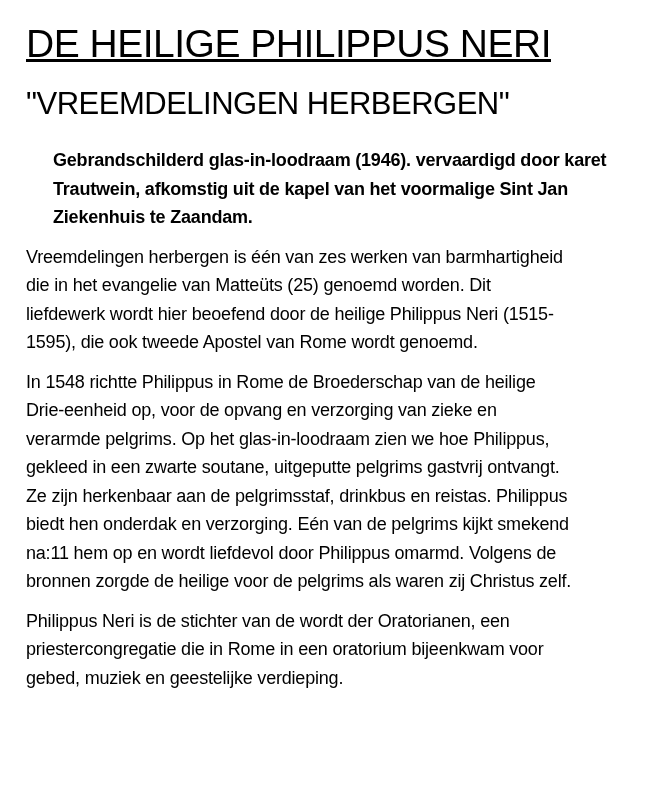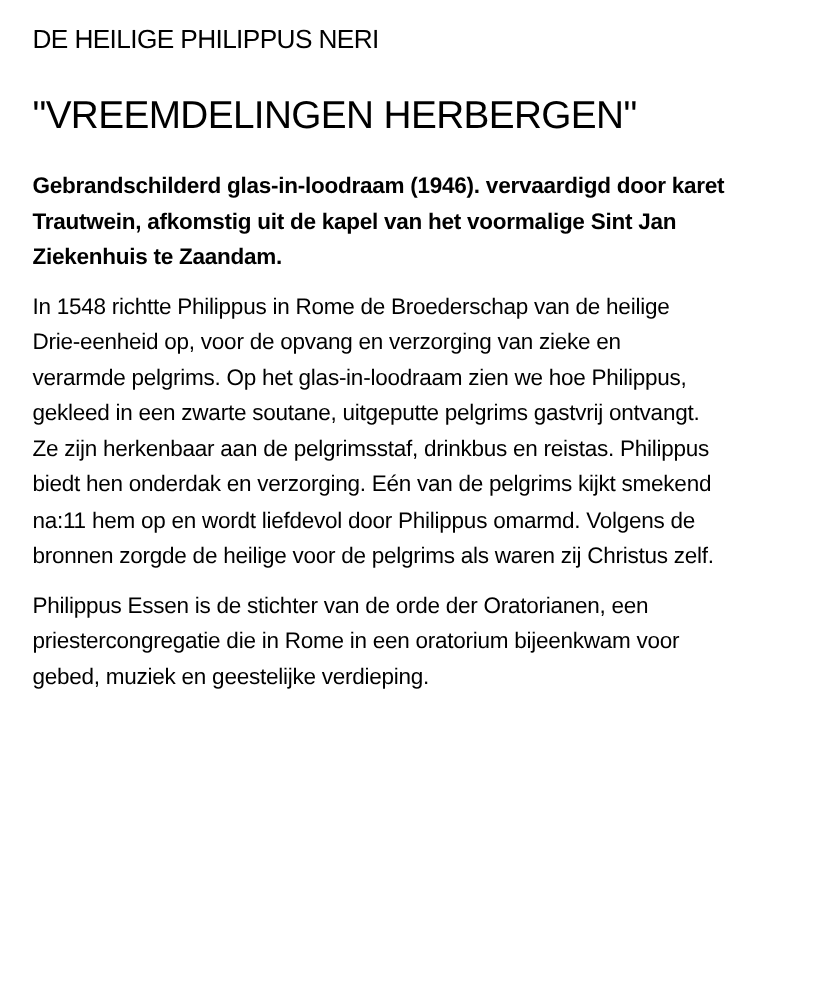--- a/index.html
+++ b/index.html
@@ -10,69 +10,75 @@
     width: 656px;
     height: 799px;
     overflow: hidden;
     font-family: "Liberation Sans", "DejaVu Sans", sans-serif;
     color: #000000;
   }
   .doc {
     padding: 12px 12px 0 26px;
   }
   .doc-title {
-    font-size: 21px;
+    font-size: 39px;
     font-weight: 400;
     letter-spacing: -0.5px;
     line-height: 40px;
-    margin: 0 0 20px 0;
+    margin: 12px 0 20px 0;
     white-space: nowrap;
+    text-decoration: underline;
   }
   .doc-subtitle {
     font-size: 31px;
     font-weight: 400;
     letter-spacing: -0.5px;
     line-height: 40px;
     margin: 0 0 22px 0;
     white-space: nowrap;
   }
   p.para {
     font-size: 18px;
     line-height: 28.5px;
     letter-spacing: -0.2px;
     margin: 0 0 11px 0;
     white-space: pre-line; 
   }
   p.para.bold {
     font-weight: 700;
+    margin-left: 27px;
   }
   .italic {
     font-style: italic;
   }
 </style>
 </head>
 <body>
 
 <article class="doc">
   <h1 class="doc-title">DE HEILIGE PHILIPPUS NERI</h1>
 
   <h2 class="doc-subtitle">"VREEMDELINGEN HERBERGEN"</h2>
 
   <p class="para bold">Gebrandschilderd glas-in-loodraam (1946). vervaardigd door karet
 Trautwein, afkomstig uit de kapel van het voormalige Sint Jan
 Ziekenhuis te Zaandam.</p>
 
+  <p class="para">Vreemdelingen herbergen is één van zes werken van barmhartigheid
+die in het evangelie van Matteüts (25) genoemd worden. Dit
+liefdewerk wordt hier beoefend door de heilige Philippus Neri (1515-
+1595), die ook tweede Apostel van Rome wordt genoemd.</p>
 
   <p class="para">In 1548 richtte Philippus in Rome de Broederschap van de heilige
 Drie-eenheid op, voor de opvang en verzorging van zieke en
 verarmde pelgrims. Op het glas-in-loodraam zien we hoe Philippus,
 gekleed in een zwarte soutane, uitgeputte pelgrims gastvrij ontvangt.
 Ze zijn herkenbaar aan de pelgrimsstaf, drinkbus en reistas. Philippus
 biedt hen onderdak en verzorging. Eén van de pelgrims kijkt smekend
 na:11 hem op en wordt liefdevol door Philippus omarmd. Volgens de
 bronnen zorgde de heilige voor de pelgrims als waren zij Christus zelf.</p>
 
-  <p class="para">Philippus Essen is de stichter van de orde der Oratorianen, een
+  <p class="para">Philippus Neri is de stichter van de wordt der Oratorianen, een
 priestercongregatie die in Rome in een oratorium bijeenkwam voor
 gebed, muziek en geestelijke verdieping.</p>
 
 
 </article>
 
 </body></html>

